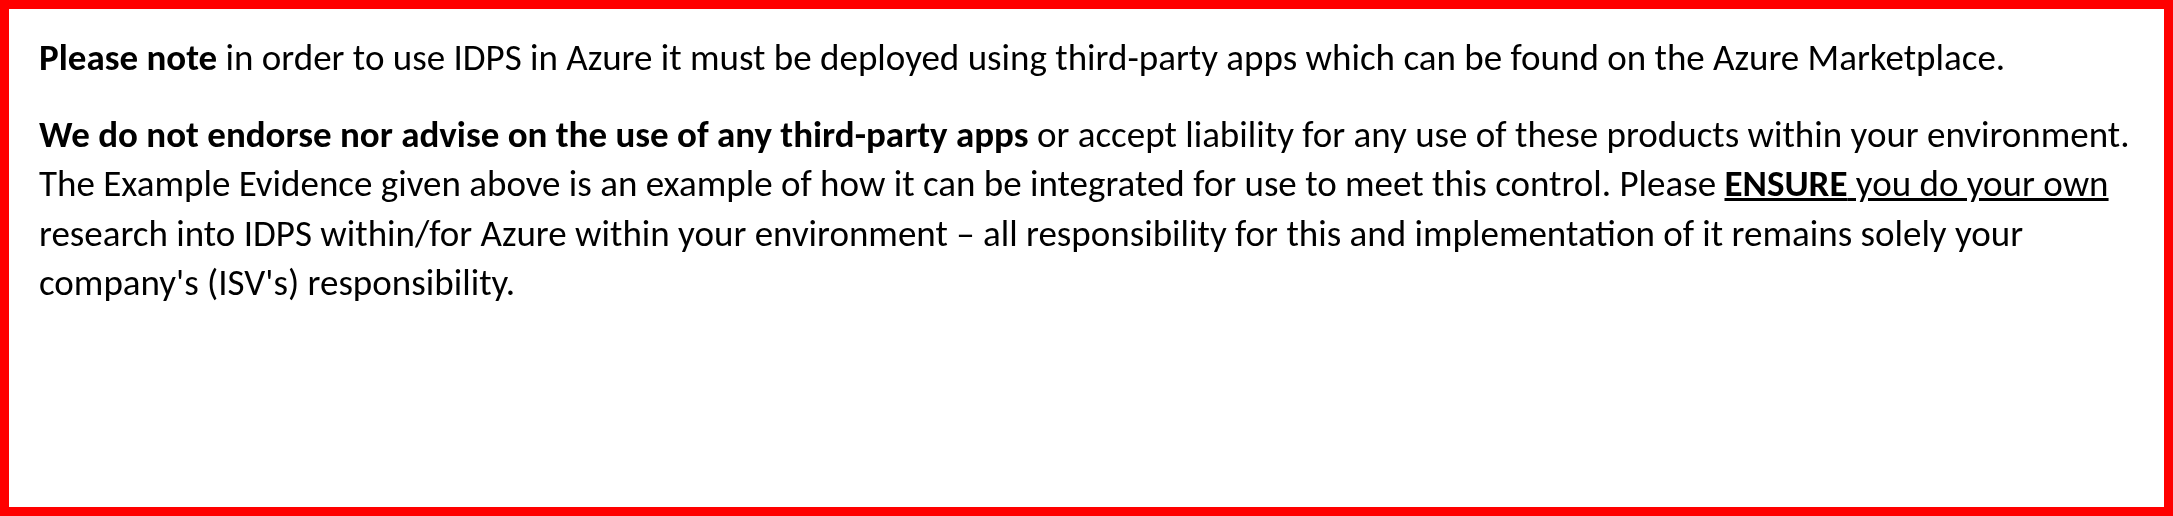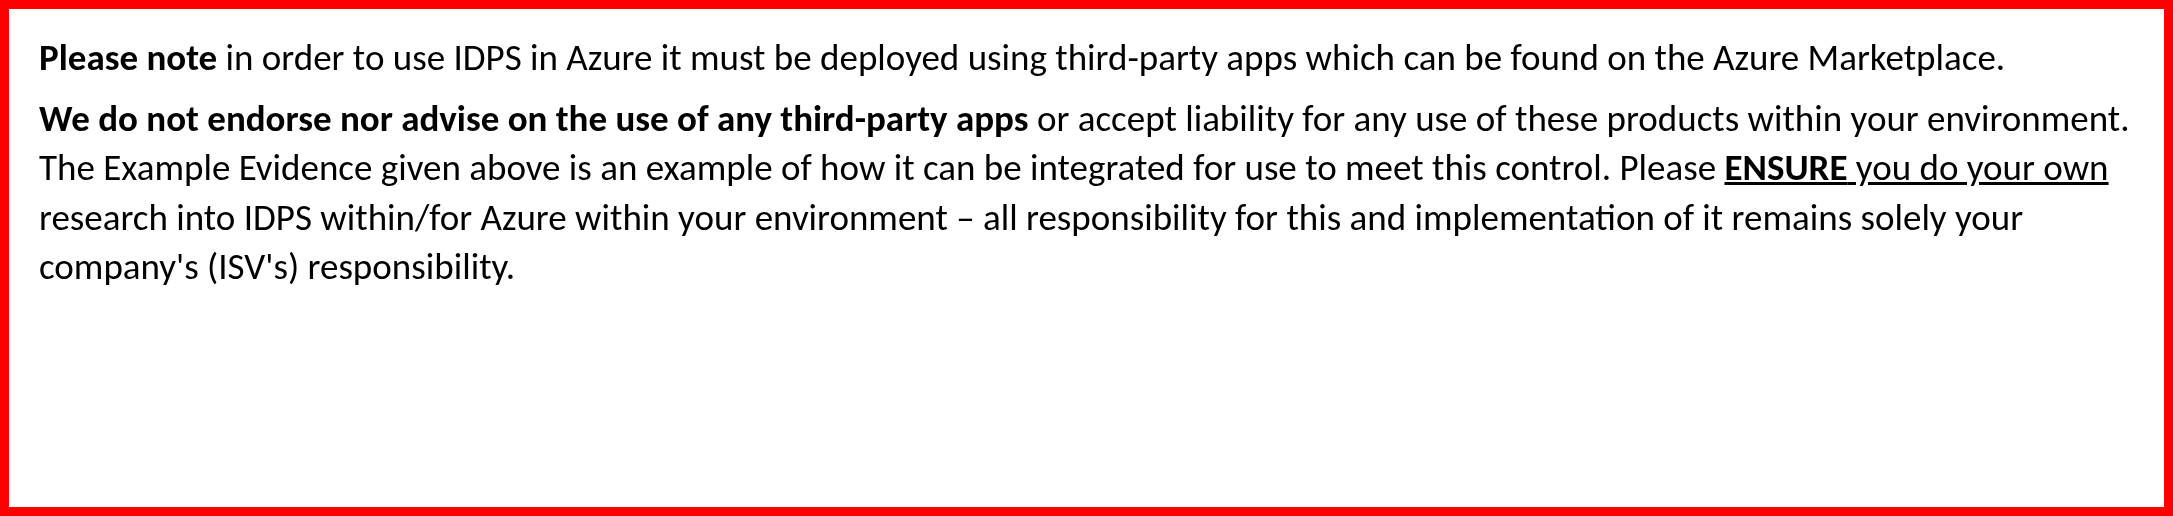--- a/index.html
+++ b/index.html
@@ -18,21 +18,21 @@
       border: 9px solid #ff0000;
       background: #ffffff;
       width: 2173px;
       height: 516px;
       padding: 24px 30px 24px 30px;
     }
     .paragraph {
       font-size: 37px;
       line-height: 1.33;
       color: #000000;
-      margin-bottom: 12px;
+      margin-bottom: 28px;
     }
     .paragraph:last-child {
       margin-bottom: 0;
     }
     .bold {
       font-weight: 700;
     }
     .underline {
       text-decoration: underline;
     }

